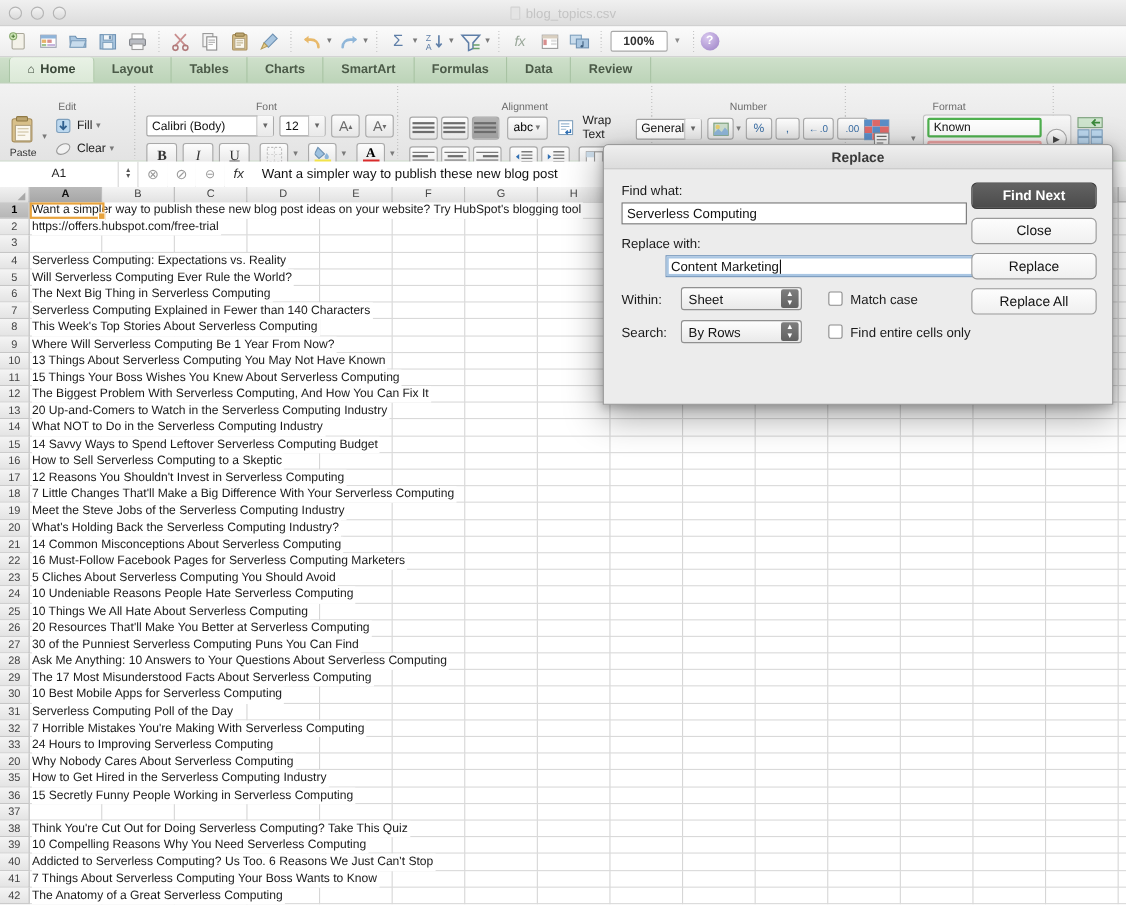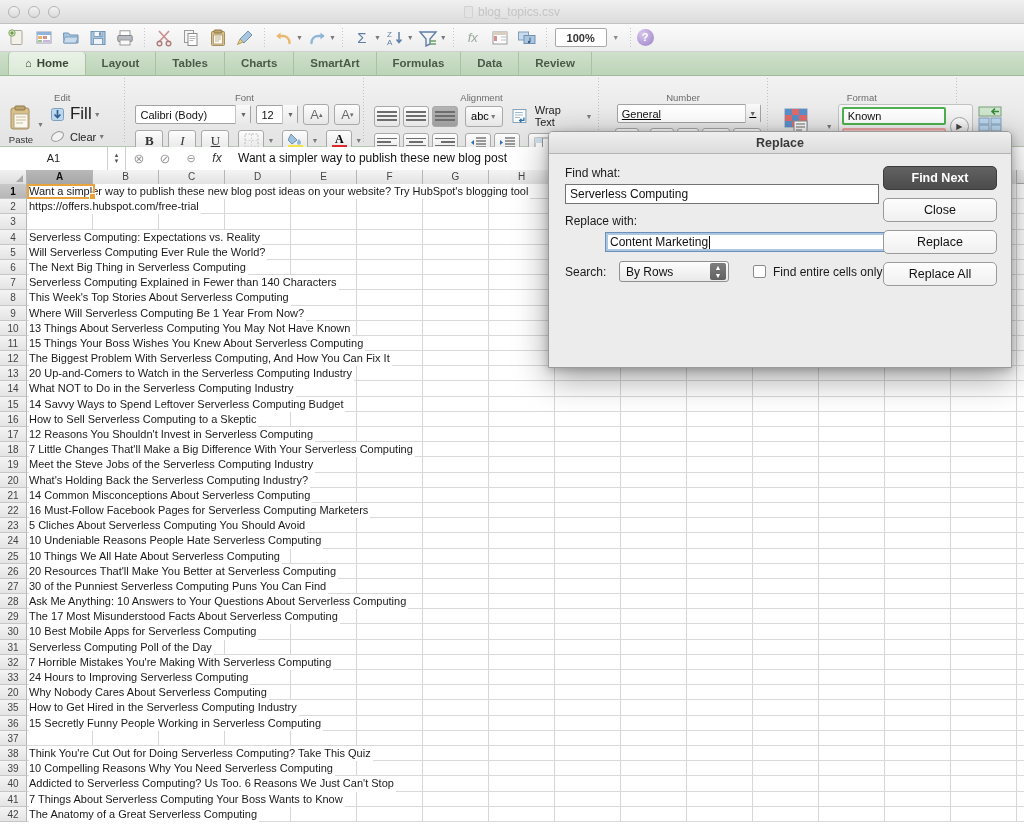--- a/index.html
+++ b/index.html
@@ -457,21 +457,21 @@
             </svg>
           <span style="font-size:9.5px;color:#333;">Paste</span>
         </div>
         <span class="caretmini">▼</span>
         <div style="display:flex;flex-direction:column;gap:4px;margin-left:2px;">
           <div style="display:flex;align-items:center;gap:4px;">
             <svg width="17" height="17" viewBox="0 0 17 17">
                 <rect x="2.5" y="2.5" width="12" height="12" rx="2" fill="#bcd8ef" stroke="#7fa0bd"></rect>
                 <path d="M8.5 4v7M5.5 8.5l3 3 3-3" stroke="#2f5f8f" stroke-width="1.7" fill="none"></path>
               </svg>
-            <span style="font-size:17px;color:#222;">Fill</span>
+            <span style="font-size:11px;color:#222;">Fill</span>
             <span class="caretmini">▼</span>
           </div>
           <div style="display:flex;align-items:center;gap:4px;">
             <svg width="17" height="17" viewBox="0 0 17 17">
                 <ellipse cx="8.5" cy="8.5" rx="6.5" ry="4.2" transform="rotate(-30 8.5 8.5)" fill="#f2f2f2" stroke="#9a9a9a"></ellipse>
               </svg>
             <span style="font-size:11px;color:#222;">Clear</span>
             <span class="caretmini">▼</span>
           </div>
         </div>
@@ -613,21 +613,21 @@
               </svg>
           </div>
           <span class="caretmini">▼</span>
         </div>
       </div>
     </div>
     <div class="gsep"></div>
 
     <div class="rgroup" style="width:175px;">
       <div class="rgroup-title">Number</div>
-      <div class="rgroup-body" style="flex-direction:column;justify-content:center;gap:5px;align-items:flex-end;padding-left:6px;text-decoration:underline;">
+      <div class="rgroup-body" style="flex-direction:row;justify-content:center;gap:5px;align-items:center;padding-left:6px;">
         <div class="numfield">
           <span>General</span>
           <span class="dropcaret">▼</span>
         </div>
         <div style="display:flex;align-items:center;gap:3px;">
           <div class="btn3d" style="width:24px;height:20px;">
             <svg width="15" height="13" viewBox="0 0 15 13">
                 <rect x="1" y="1" width="13" height="11" fill="#cfe0cf" stroke="#7aa07a"></rect>
                 <circle cx="4.5" cy="4.5" r="2" fill="#e8d070"></circle>
                 <path d="M1 10l4-4 3 3 3-4 3 3v4H1z" fill="#8fb6d9"></path>
@@ -1670,20 +1670,31 @@
       <div class="dlg-input">
         <span>Serverless Computing</span>
       </div>
 
       <div class="dlg-label" style="margin-top:10px;">Replace with:</div>
       <div class="dlg-input focus">
         <span>Content Marketing</span>
           <span class="caretline"></span>
       </div>
 
+      <div class="dlg-row">
+        <div class="dlg-row-label">Within:</div>
+        <div class="popupmenu">
+          <span>Sheet</span>
+          <span class="arrows">▲<br>▼</span>
+        </div>
+        <div class="chkrow" style="margin-left:24px;">
+          <span class="chk"></span>
+          <span class="chklabel">Match case</span>
+        </div>
+      </div>
 
       <div class="dlg-row">
         <div class="dlg-row-label">Search:</div>
         <div class="popupmenu">
           <span>By Rows</span>
           <span class="arrows">▲<br>▼</span>
         </div>
         <div class="chkrow" style="margin-left:24px;">
           <span class="chk"></span>
           <span class="chklabel">Find entire cells only</span>

